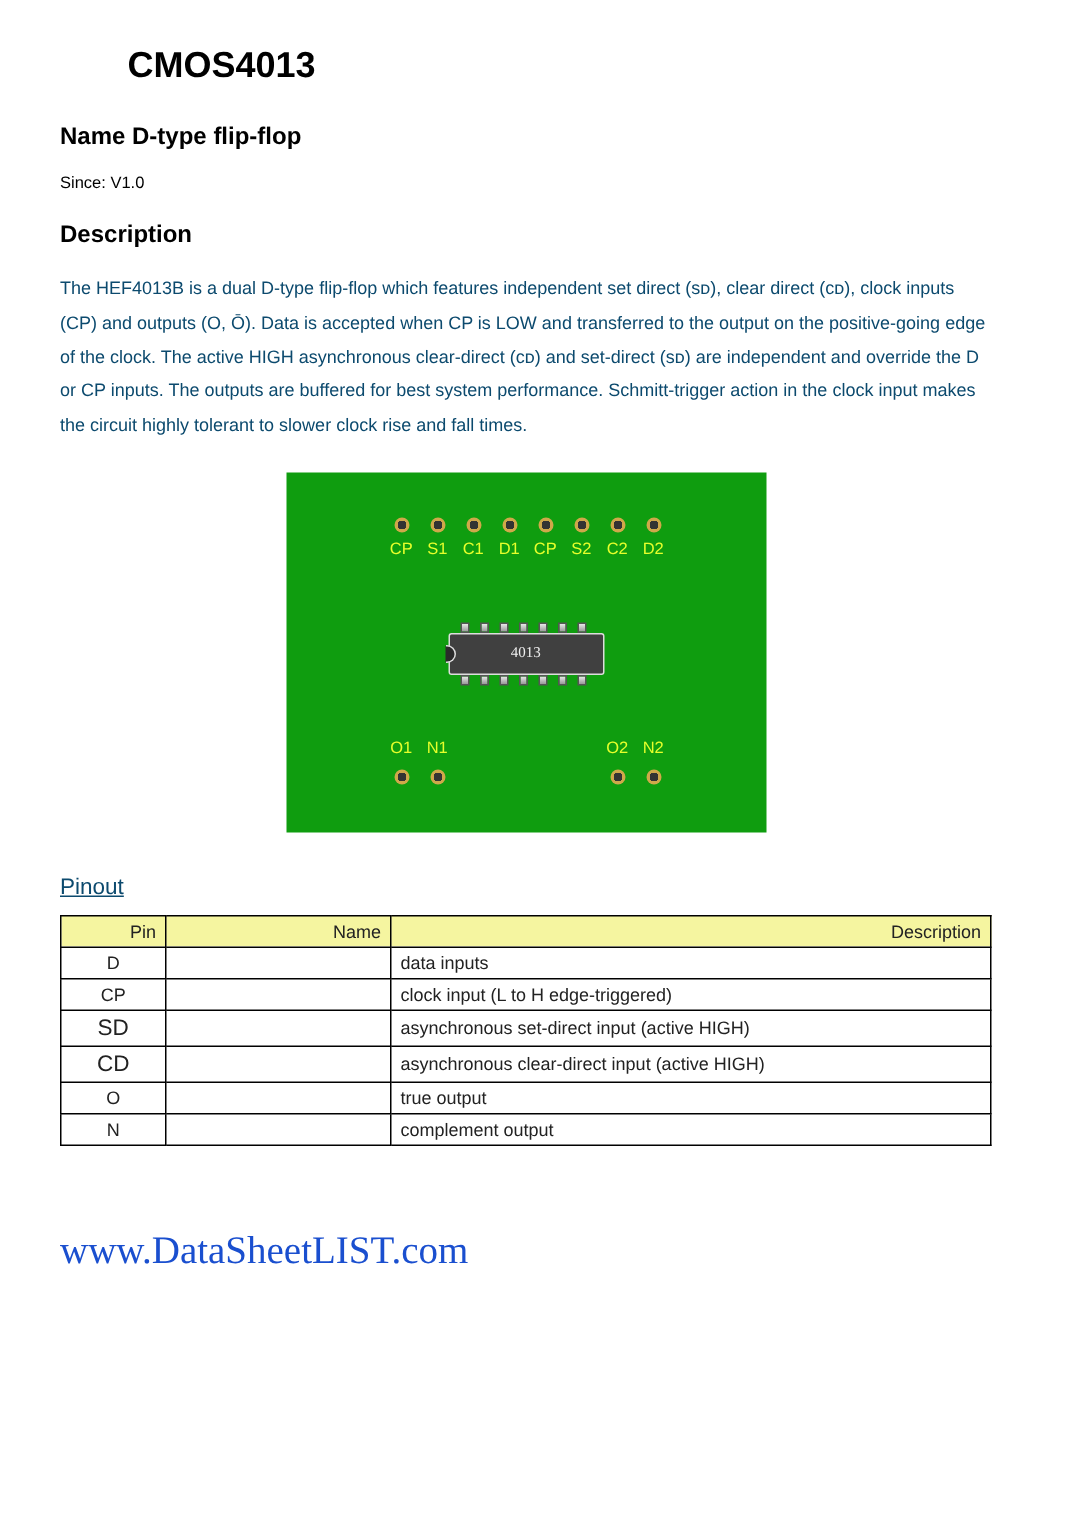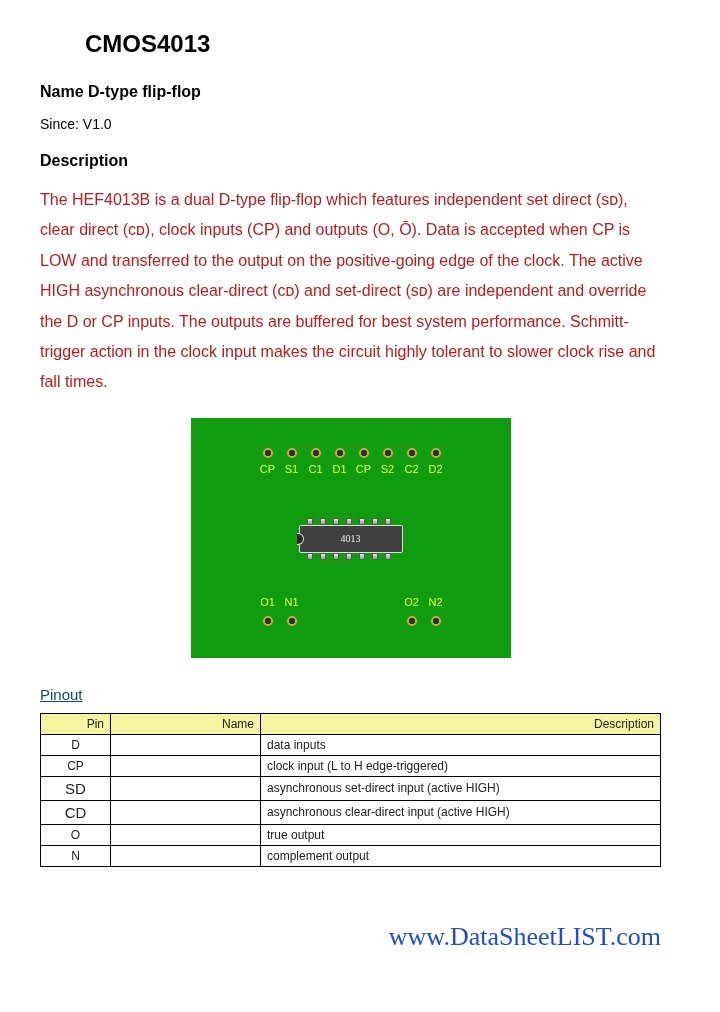--- a/index.html
+++ b/index.html
@@ -22,34 +22,34 @@
     margin: 0 0 25px 45px;
     color: #000;
   }
   .subtitle {
     font-size: 16px;
     font-weight: bold;
     margin: 0 0 15px 0;
     color: #000;
   }
   .since {
-    font-size: 14px;
+    font-size: 11px;
     margin: 0 0 20px 0;
     color: #000;
   }
   .sec-head {
     font-size: 16px;
     font-weight: bold;
     margin: 0 0 15px 0;
     color: #000;
   }
   .desc-text {
-    font-size: 16px;
+    font-size: 12px;
     line-height: 1.9;
-    color: #b91c1c;
+    color: #0c4a6e;
     margin: 0 0 20px 0;
   }
   .sc { font-variant: small-caps; font-size: 15px; }
   .board-wrap {
     text-align: center;
     margin: 10px 0 25px 0;
   }
   .board {
     display: inline-block;
     width: 320px;
@@ -134,21 +134,21 @@
     padding: 3px 6px;
   }
   table.pinout td {
     border: 1px solid #000;
     padding: 3px 6px;
     background: #fff;
   }
   table.pinout td.c1 { width: 70px; text-align: center; }
   table.pinout td.c2 { width: 150px; }
   .footer-link {
-    text-align: right;
+    text-align: left;
     margin-top: 55px;
     font-size: 26px;
     color: #1a4fcf;
     font-family: "Times New Roman", Times, serif;
   }
 </style>
 </head>
 <body>
 
 <div class="page">

